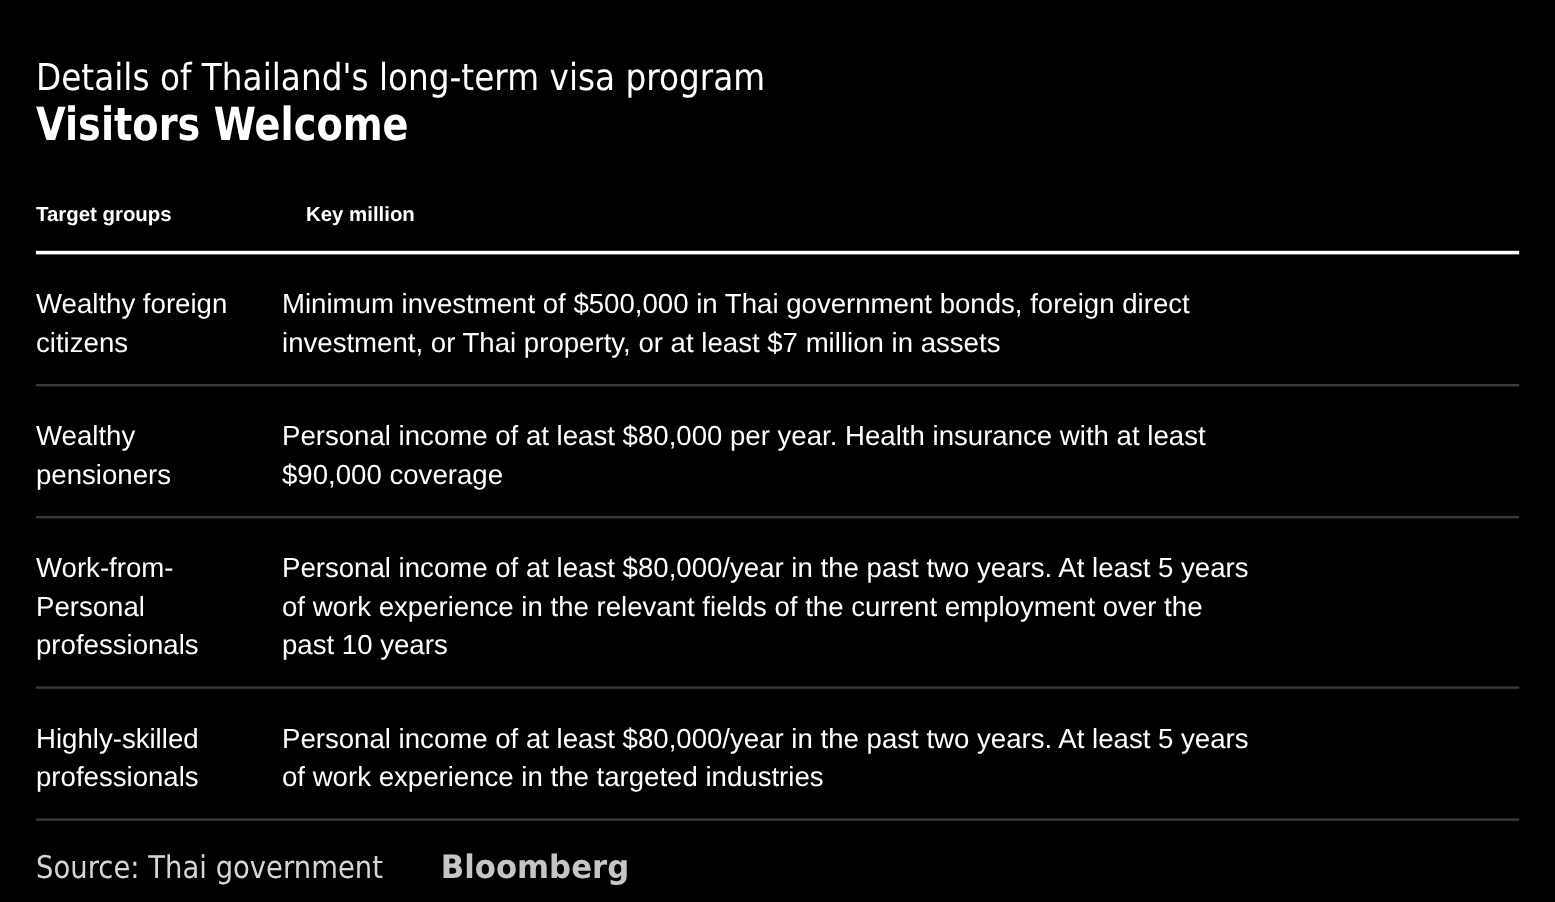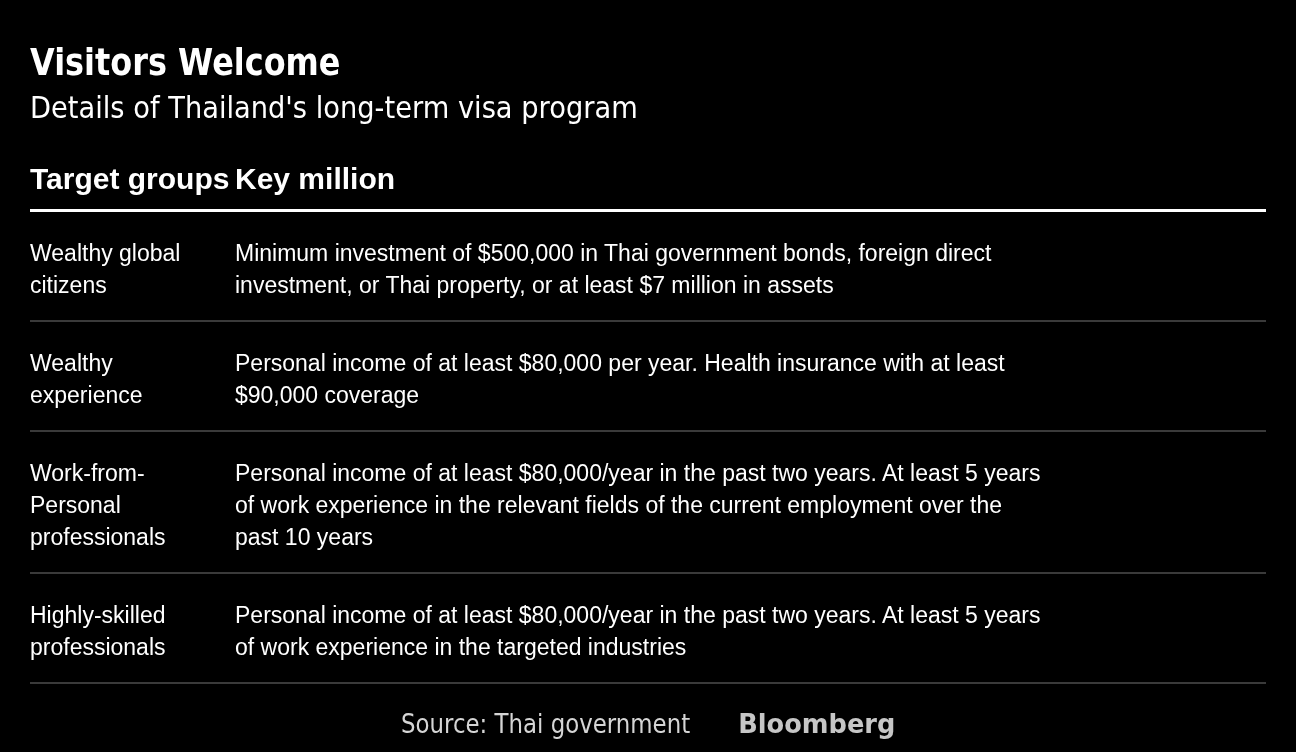--- a/index.html
+++ b/index.html
@@ -38,42 +38,43 @@
     margin-top: 6px;
     color: #ffffff;
   }
   .table {
     margin-top: 40px;
   }
   .thead {
     display: grid;
     grid-template-columns: 205px 1fr;
     font-weight: bold;
-    font-size: 30px;
+    font-size: 17px;
     line-height: 28px;
     padding-bottom: 16px;
     border-bottom: 3px solid #ffffff;
+    gap: 20px;
   }
   .trow {
     display: grid;
     grid-template-columns: 205px 1fr;
     font-size: 23px;
     line-height: 32px;
     padding: 25px 0 19px 0;
     border-bottom: 2px solid #3a3a3a;
   }
   .cell {
     white-space: pre-line;
     color: #ffffff;
   }
   .footer {
     margin-top: 24px;
     padding: 0 30px 0 30px;
     display: flex;
-    justify-content: center;
+    justify-content: flex-start;
     align-items: flex-end;
   }
   .source {
     font-family: "DejaVu Sans", sans-serif;
     font-size: 26px;
     color: #d5d5d5;
     display: inline-block;
     transform: scaleX(0.88);
     transform-origin: 0 50%;
     white-space: nowrap;
@@ -89,44 +90,44 @@
     white-space: nowrap;
   }
 </style>
 </head>
 <body>
 
 <div class="container">
 
   <div>
     <div>
-      <span class="title">Visitors Welcome</span>
+      <span class="subtitle">Details of Thailand's long-term visa program</span>
     </div>
     <div>
-      <span class="subtitle">Details of Thailand's long-term visa program</span>
+      <span class="title">Visitors Welcome</span>
     </div>
   </div>
 
   <div class="table">
 
     <div class="thead">
       <div class="cell">Target groups</div>
       <div class="cell">Key million</div>
     </div>
 
     <div class="trow">
-      <div class="cell">Wealthy global
+      <div class="cell">Wealthy foreign
 citizens</div>
       <div class="cell">Minimum investment of $500,000 in Thai government bonds, foreign direct
 investment, or Thai property, or at least $7 million in assets</div>
     </div>
 
     <div class="trow">
       <div class="cell">Wealthy
-experience</div>
+pensioners</div>
       <div class="cell">Personal income of at least $80,000 per year. Health insurance with at least
 $90,000 coverage</div>
     </div>
 
     <div class="trow">
       <div class="cell">Work-from-
 Personal
 professionals</div>
       <div class="cell">Personal income of at least $80,000/year in the past two years. At least 5 years
 of work experience in the relevant fields of the current employment over the

